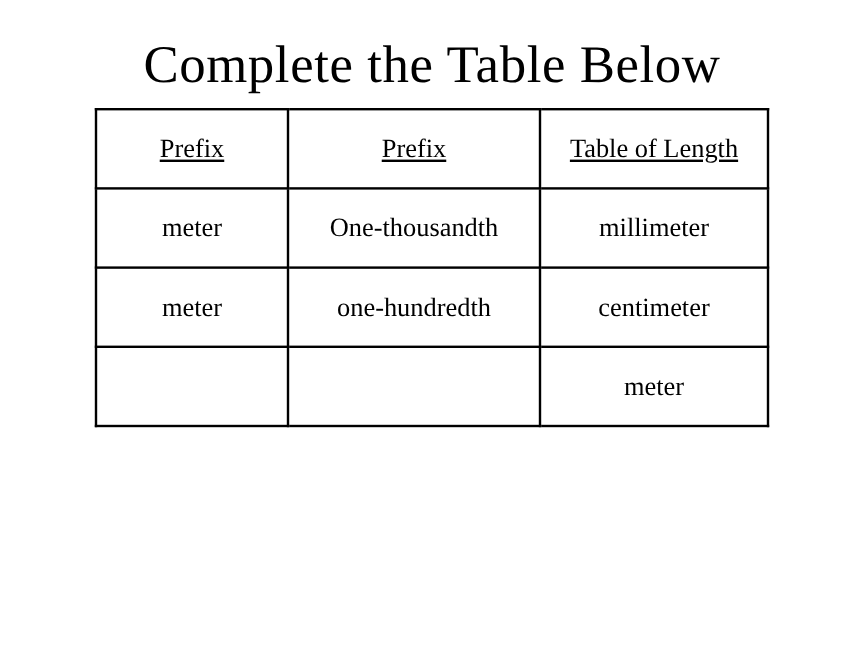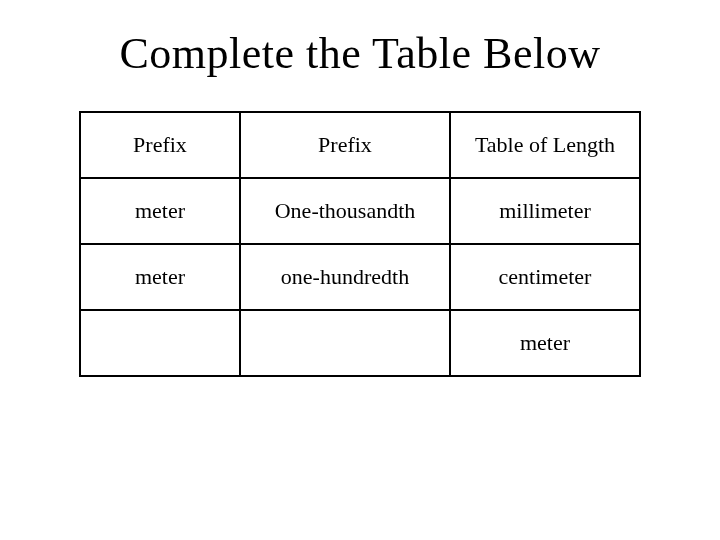--- a/index.html
+++ b/index.html
@@ -15,21 +15,21 @@
     width: 720px;
     height: 540px;
     position: relative;
     box-sizing: border-box;
   }
   .title {
     text-align: center;
     font-size: 44px;
     font-weight: normal;
     padding-top: 28px;
-    padding-bottom: 32px;
+    padding-bottom: 11px;
     letter-spacing: 0.5px;
   }
   .table-wrap {
     display: flex;
     justify-content: center;
   }
   table {
     border-collapse: collapse;
     width: 560px;
     table-layout: fixed;
@@ -40,20 +40,21 @@
   td, th {
     border: 2px solid #000000;
     text-align: center;
     vertical-align: middle;
     height: 56px;
     font-size: 22px;
     font-weight: normal;
     padding: 4px 6px;
   }
   th {
+    text-decoration: underline;
     font-weight: normal;
   }
 </style>
 </head>
 <body>
 
 <div class="slide">
   <div class="title">Complete the Table Below</div>
 
   <div class="table-wrap">

